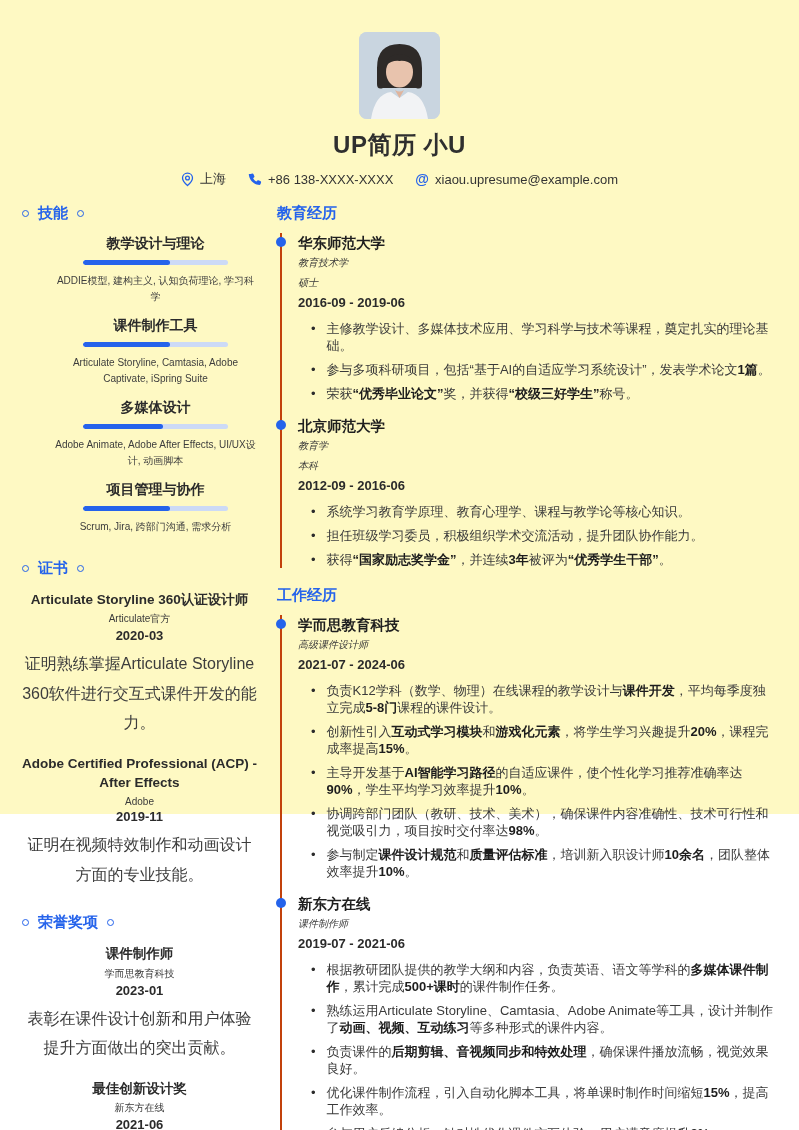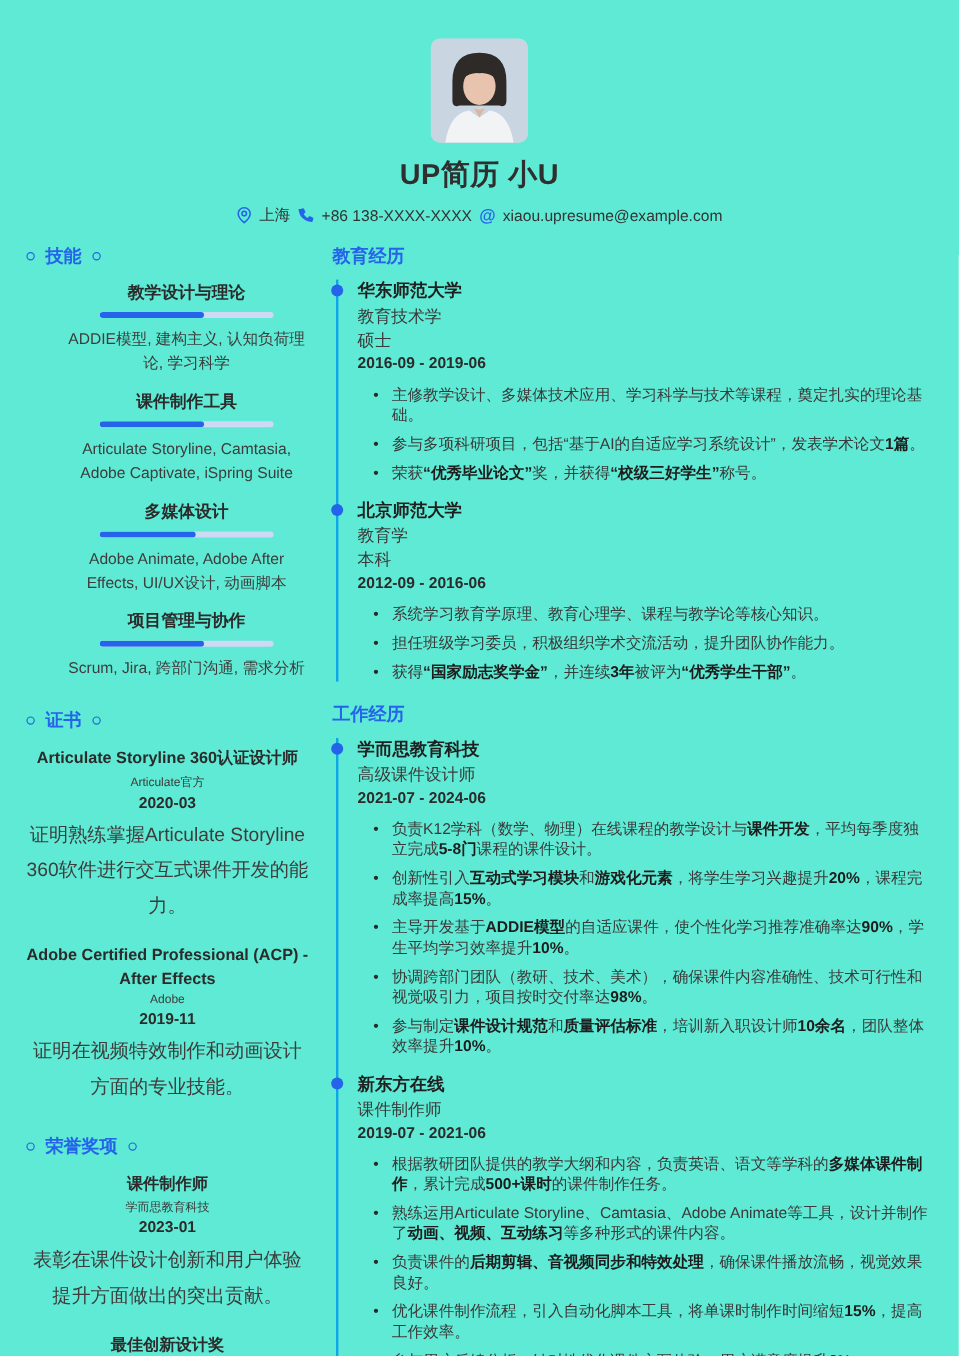--- a/index.html
+++ b/index.html
@@ -1,32 +1,32 @@
 <!DOCTYPE html>
 <html><head>
 <meta charset="utf-8">
 <style>
   html,body{margin:0;padding:0;background:#fff;}
   body{
     width:799px;height:1130px;overflow:hidden;
     font-family:"Liberation Sans","DejaVu Sans",sans-serif;
     color:#3a3a3a;position:relative;
   }
-  .page{width:799px;height:1130px;background:#5eead4;}
+  .page{width:799px;height:814px;background:#fef9c3;}
 
   
   .hdr{padding-top:32px;text-align:center;}
   .photo{
     width:81px;height:87px;margin:0 auto;border-radius:8px;overflow:hidden;
     background:#ccd7e2;
   }
   .photo svg{display:block;}
   .name{margin-top:10px;font-size:24px;font-weight:bold;color:#2f2f2f;letter-spacing:.5px;}
   .contact-row{
-    margin-top:9px;display:flex;justify-content:center;align-items:center;gap:6px;
+    margin-top:9px;display:flex;justify-content:center;align-items:center;gap:22px;
     font-size:13px;color:#333;
   }
   .contact-item{display:inline-flex;align-items:center;gap:6px;}
   .contact-item .cicon{display:inline-flex;align-items:center;color:#2563eb;}
   .cicon svg{display:block;}
   .at-glyph{font-size:14px;font-weight:bold;color:#2563eb;line-height:1;}
 
   
   .cols{display:flex;margin-top:16px;}
   .left-col{width:235px;margin-left:22px;flex:none;text-align:center;}
@@ -39,39 +39,39 @@
     display:flex;align-items:center;justify-content:flex-start;gap:9px;margin-bottom:12px;
   }
   .deco-dot{width:5px;height:5px;border:1.5px solid #2563eb;border-radius:50%;display:inline-block;}
   .skill-group{margin-bottom:13px;margin-left:32px;}
   .skill-name{font-size:14px;font-weight:bold;color:#2b2b2b;}
   .bar-track{
     width:145px;height:5px;border-radius:3px;background:#ccdaf6;margin:7px auto 0;
     overflow:hidden;
   }
   .bar-fill{height:100%;border-radius:3px;background:#2563eb;}
-  .skill-kw{margin-top:8px;font-size:13px;color:#3d3d3d;line-height:1.55;}
+  .skill-kw{margin-top:8px;font-size:10px;color:#3d3d3d;line-height:1.55;}
   .litem{margin-bottom:16px;}
   .litem-name{font-size:13.5px;font-weight:bold;color:#2b2b2b;line-height:1.45;}
   .litem-issuer{margin-top:3px;font-size:10px;color:#3a3a3a;}
   .litem-date{margin-top:2px;font-size:13px;font-weight:bold;color:#2b2b2b;}
   .litem-desc{margin-top:6px;font-size:16px;color:#3d3d3d;line-height:1.85;}
 
   
   .rsec{margin-bottom:18px;}
   .rsec-title{font-size:15px;font-weight:bold;color:#2563eb;margin-bottom:10px;}
-  .t-entries{border-left:2px solid #0ea5e9;margin-left:3px;}
+  .t-entries{border-left:2px solid #c2410c;margin-left:3px;}
   .t-entry{position:relative;padding-left:16px;margin-bottom:14px;}
   .t-entry:last-child{margin-bottom:0;}
   .t-dot{
     position:absolute;left:-6px;top:4px;width:10px;height:10px;border-radius:50%;
     background:#2563eb;
   }
   .t-org{font-size:14.5px;font-weight:bold;color:#1f1f1f;line-height:20px;}
-  .t-sub{font-size:14px;color:#3a3a3a;line-height:20px;}
+  .t-sub{font-size:10px;color:#3a3a3a;line-height:20px;font-style:italic;}
   .t-date{font-size:13px;font-weight:bold;color:#2b2b2b;line-height:20px;}
   .t-bullets{margin-top:7px;}
   .bullet{display:flex;gap:11px;margin-bottom:7px;padding-left:13px;}
   .bullet-marker{flex:none;font-size:13px;line-height:17px;color:#2b2b2b;}
   .bullet-text{font-size:13px;line-height:17px;color:#3a3a3a;}
   .bullet-text b{color:#1d1d1d;}
 </style>
 </head>
 <body>
 
@@ -264,21 +264,21 @@
                 <div class="bullet">
                   <span class="bullet-marker">•</span>
                   <span class="bullet-text">负责K12学科（数学、物理）在线课程的教学设计与<b>课件开发</b>，平均每季度独立完成<b>5-8门</b>课程的课件设计。</span>
                 </div>
                 <div class="bullet">
                   <span class="bullet-marker">•</span>
                   <span class="bullet-text">创新性引入<b>互动式学习模块</b>和<b>游戏化元素</b>，将学生学习兴趣提升<b>20%</b>，课程完成率提高<b>15%</b>。</span>
                 </div>
                 <div class="bullet">
                   <span class="bullet-marker">•</span>
-                  <span class="bullet-text">主导开发基于<b>ADDIE模型</b>的自适应课件，使个性化学习推荐准确率达<b>90%</b>，学生平均学习效率提升<b>10%</b>。</span>
+                  <span class="bullet-text">主导开发基于<b>AI智能学习路径</b>的自适应课件，使个性化学习推荐准确率达<b>90%</b>，学生平均学习效率提升<b>10%</b>。</span>
                 </div>
                 <div class="bullet">
                   <span class="bullet-marker">•</span>
                   <span class="bullet-text">协调跨部门团队（教研、技术、美术），确保课件内容准确性、技术可行性和视觉吸引力，项目按时交付率达<b>98%</b>。</span>
                 </div>
                 <div class="bullet">
                   <span class="bullet-marker">•</span>
                   <span class="bullet-text">参与制定<b>课件设计规范</b>和<b>质量评估标准</b>，培训新入职设计师<b>10余名</b>，团队整体效率提升<b>10%</b>。</span>
                 </div>
               </div>

